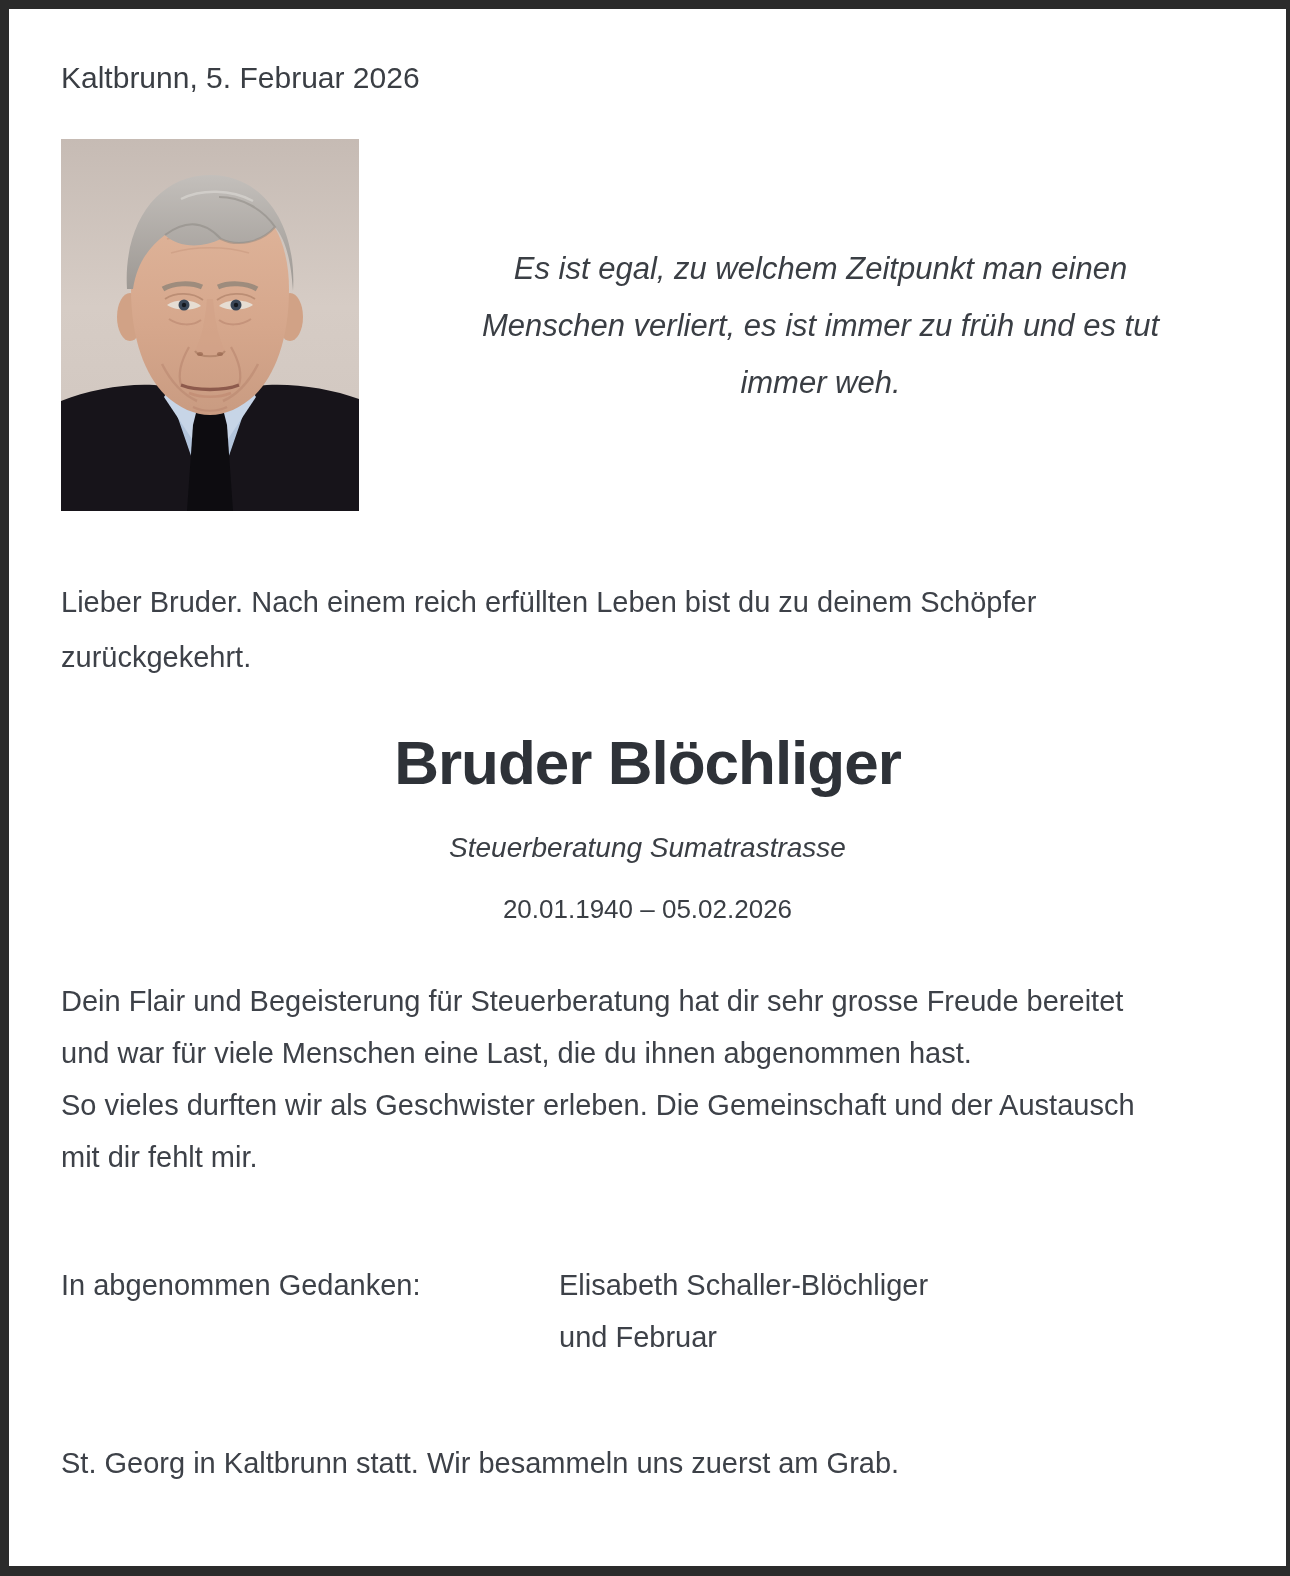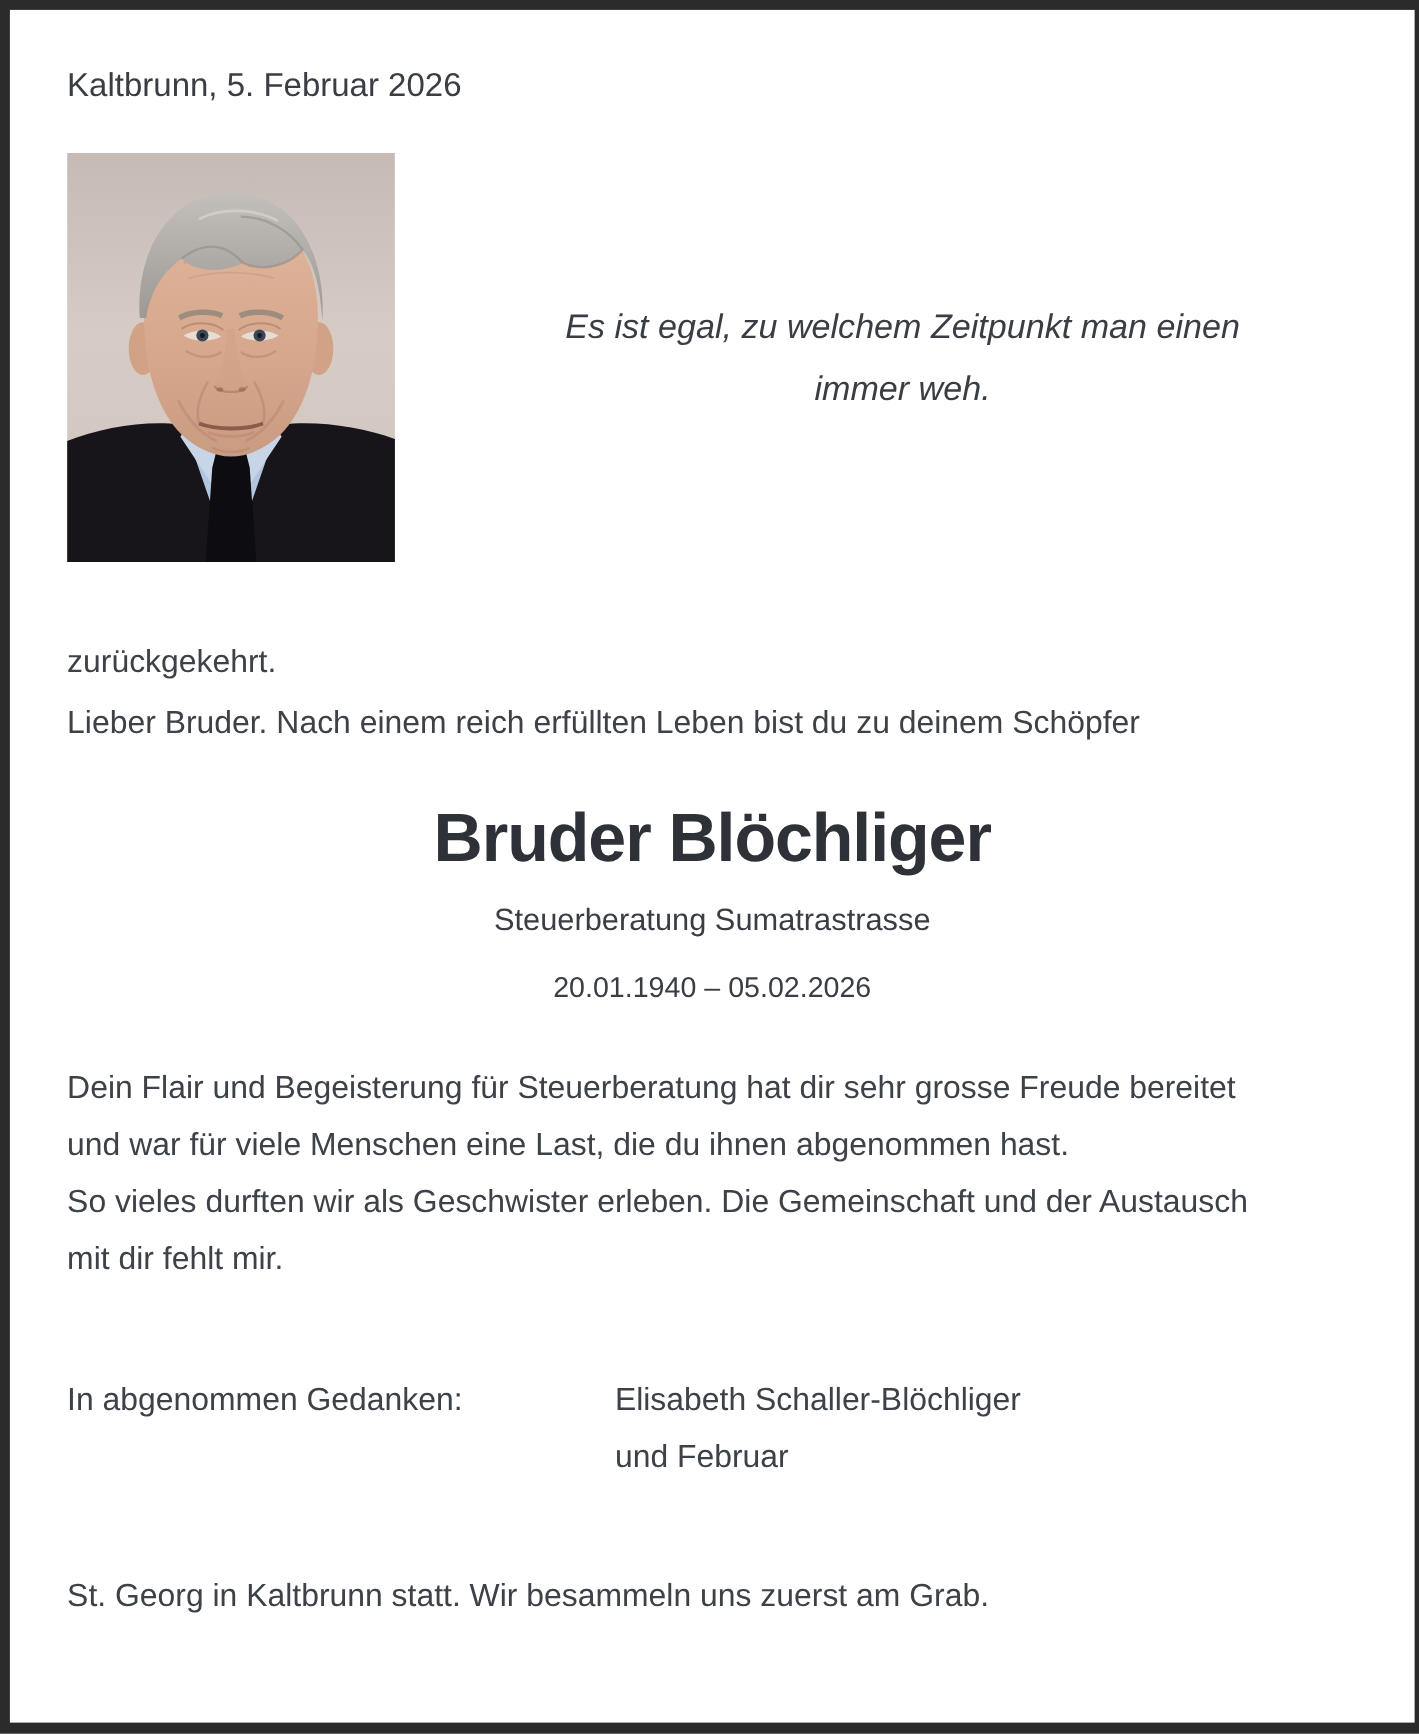--- a/index.html
+++ b/index.html
@@ -51,25 +51,26 @@
   .name{
     margin-top:42px;
     text-align:center;
     font-size:62px;
     font-weight:bold;
     line-height:72px;
     color:#2e3238;
     letter-spacing:-1px;
   }
   .affiliation{
-    margin-top:20px;
+    margin-top:32px;
     text-align:center;
     font-size:28px;
     line-height:34px;
     color:#3a3e44;
+    font-style:italic;
   }
   .lifedates{
     margin-top:28px;
     text-align:center;
     font-size:26px;
     line-height:32px;
     color:#3a3e44;
   }
   .tribute{
     margin-top:50px;
@@ -171,27 +172,28 @@
         <path d="M170,208 C178,222 181,236 178,246" stroke="#b3806a" stroke-width="2.2" fill="none" opacity="0.5"></path>
 
         <path d="M120,246 C135,252 163,252 178,246" stroke="#8d5a4c" stroke-width="3.5" fill="none"></path>
         <path d="M128,254 C140,259 158,259 170,254" stroke="#c08a72" stroke-width="2.5" fill="none" opacity="0.7"></path>
 
         <path d="M132,268 C142,273 156,273 166,268" stroke="#b3806a" stroke-width="2" fill="none" opacity="0.45"></path>
       </svg>
 
       <div class="quote">
         <span class="line">Es ist egal, zu welchem Zeitpunkt man einen</span>
+        <span class="line">Menschen verliert, es ist immer zu früh und es tut</span>
         <span class="line">immer weh.</span>
       </div>
     </div>
 
     <div class="intro">
+      <span class="line">Lieber Bruder. Nach einem reich erfüllten Leben bist du zu deinem Schöpfer</span>
       <span class="line">zurückgekehrt.</span>
-      <span class="line">Lieber Bruder. Nach einem reich erfüllten Leben bist du zu deinem Schöpfer</span>
     </div>
 
     <div class="name">Bruder Blöchliger</div>
 
     <div class="affiliation">Steuerberatung Sumatrastrasse</div>
 
     <div class="lifedates">20.01.1940 – 05.02.2026</div>
 
     <div class="tribute">
       <span class="line">Dein Flair und Begeisterung für Steuerberatung hat dir sehr grosse Freude bereitet</span>

